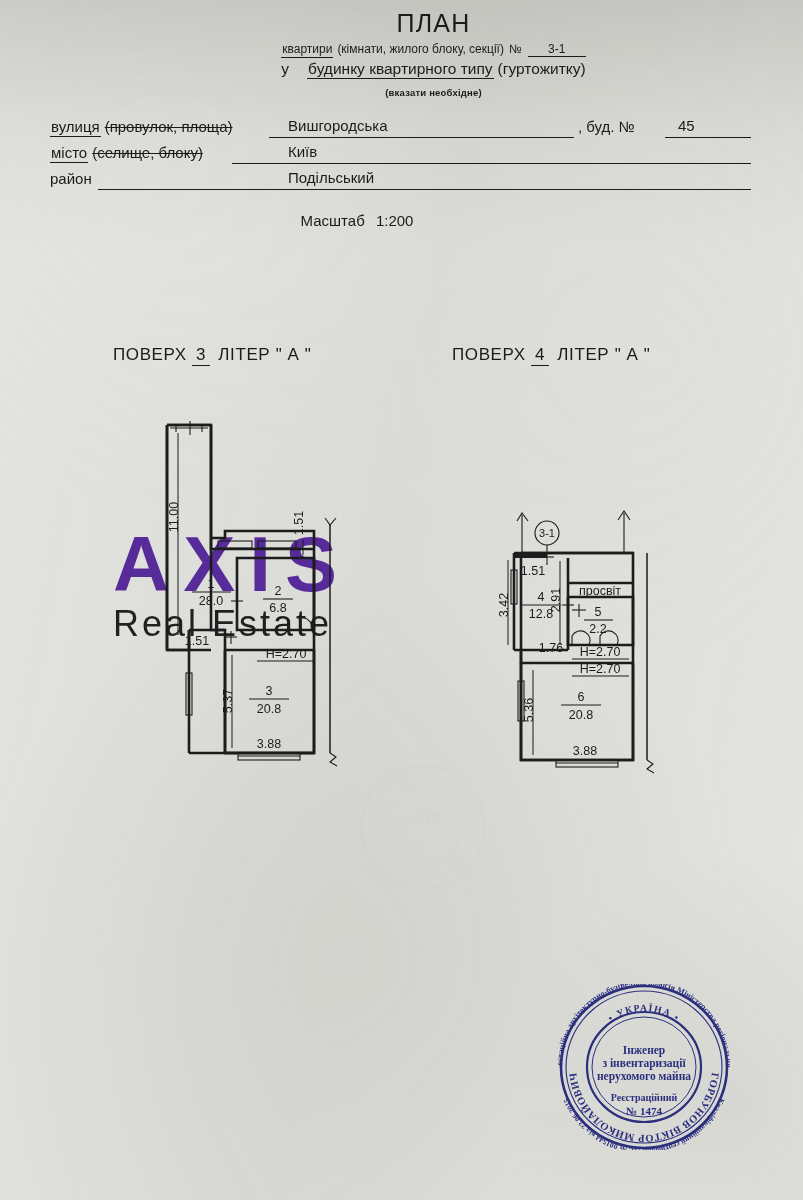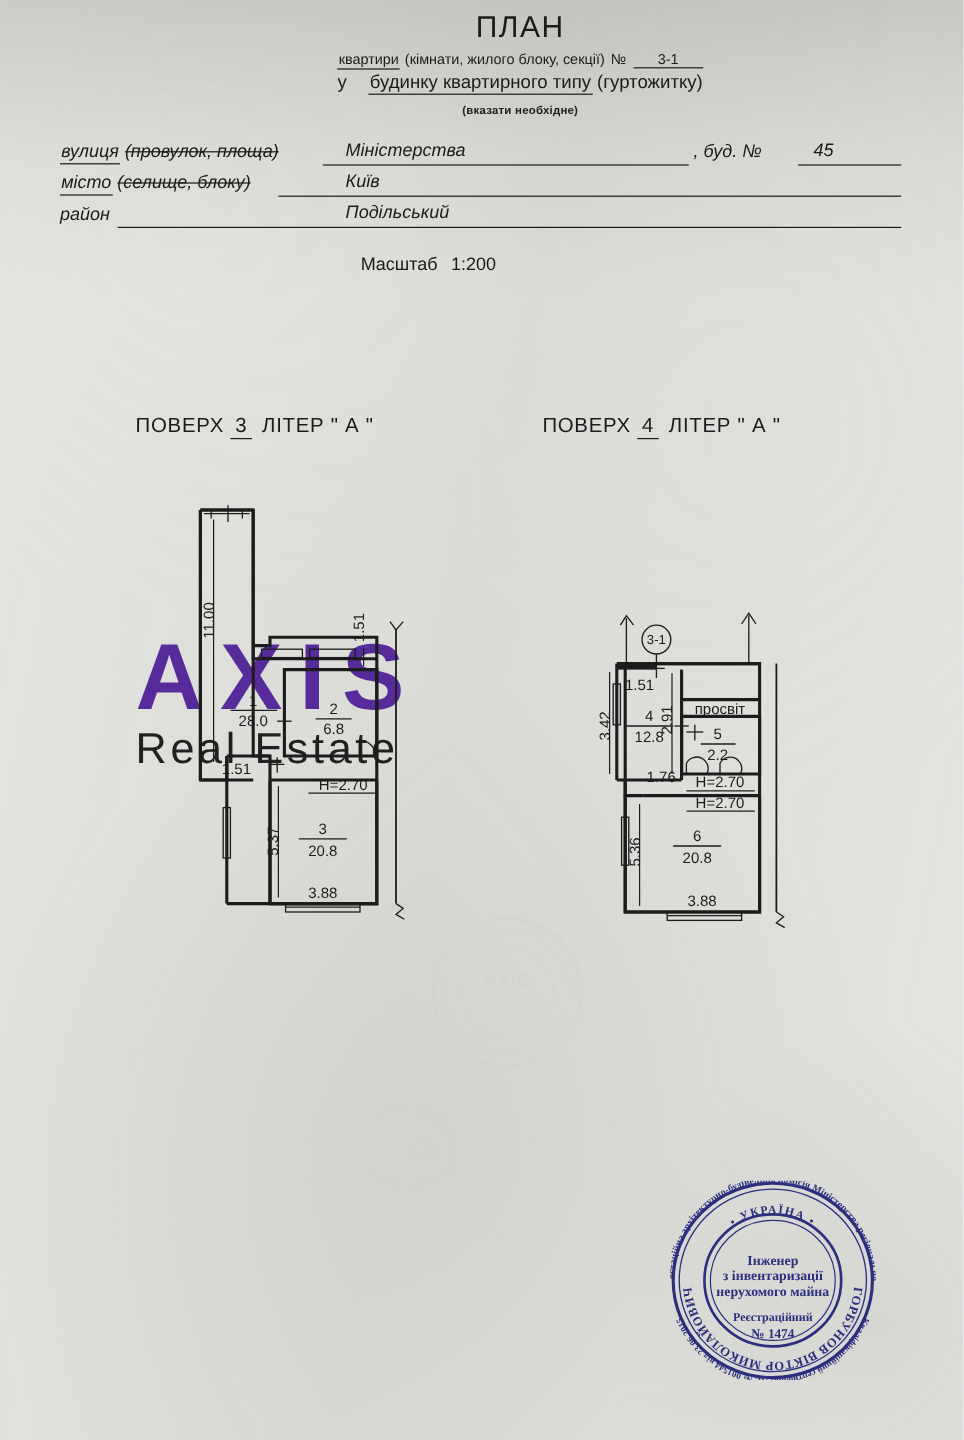--- a/index.html
+++ b/index.html
@@ -35,21 +35,21 @@
     font-weight:400;margin-top:9px;
   }
   .h-row{text-align:center;font-size:12px;margin-top:4px;white-space:nowrap;}
   .h-row2{text-align:center;font-size:15.5px;margin-top:3px;white-space:nowrap;}
   .h-note{text-align:center;font-size:9.5px;margin-top:9px;font-weight:bold;letter-spacing:.2px;}
   .u{border-bottom:1.4px solid #1b1b1b;padding:0 1px 1px 1px;}
   .blank{display:inline-block;border-bottom:1.4px solid #1b1b1b;text-align:center;}
   .blank.b-num{width:58px;}
 
   
-  #address{position:absolute;left:0;top:118px;width:803px;z-index:4;font-size:15px;font-style:italic;}
+  #address{position:absolute;left:0;top:118px;width:803px;z-index:4;font-size:15px;}
   .addr-line{position:relative;height:26px;}
   .addr-lbl{position:absolute;left:50px;top:0;white-space:nowrap;}
   .strike{text-decoration:line-through;text-decoration-thickness:1.3px;}
   .addr-rule{
     position:absolute;border-bottom:1.4px solid #1b1b1b;height:0;top:19px;
   }
   .addr-val{position:absolute;top:-1px;white-space:nowrap;}
   .addr-tail{position:absolute;top:0;white-space:nowrap;}
 
   #scale-line{position:absolute;left:0;top:212px;width:714px;text-align:center;font-size:15px;z-index:4;}
@@ -119,21 +119,21 @@
   <div class="h-note">(вказати необхідне)</div>
 </div>
 
 <div id="address">
 
   <div class="addr-line">
     <span class="addr-lbl">
       <span class="u">вулиця</span><span class="strike" style="margin-left:4px;">(провулок, площа)</span>
     </span>
     <span class="addr-rule" style="left:269px;width:305px;"></span>
-    <span class="addr-val" style="left:288px;">Міністерства</span>
+    <span class="addr-val" style="left:288px;">Вишгородська</span>
     <span class="addr-tail" style="left:578px;">, буд. №</span>
     <span class="addr-rule" style="left:665px;width:86px;"></span>
     <span class="addr-val" style="left:678px;">45</span>
   </div>
 
   <div class="addr-line">
     <span class="addr-lbl">
       <span class="u">місто</span><span class="strike" style="margin-left:4px;">(селище, блоку)</span>
     </span>
     <span class="addr-rule" style="left:232px;width:519px;"></span>

